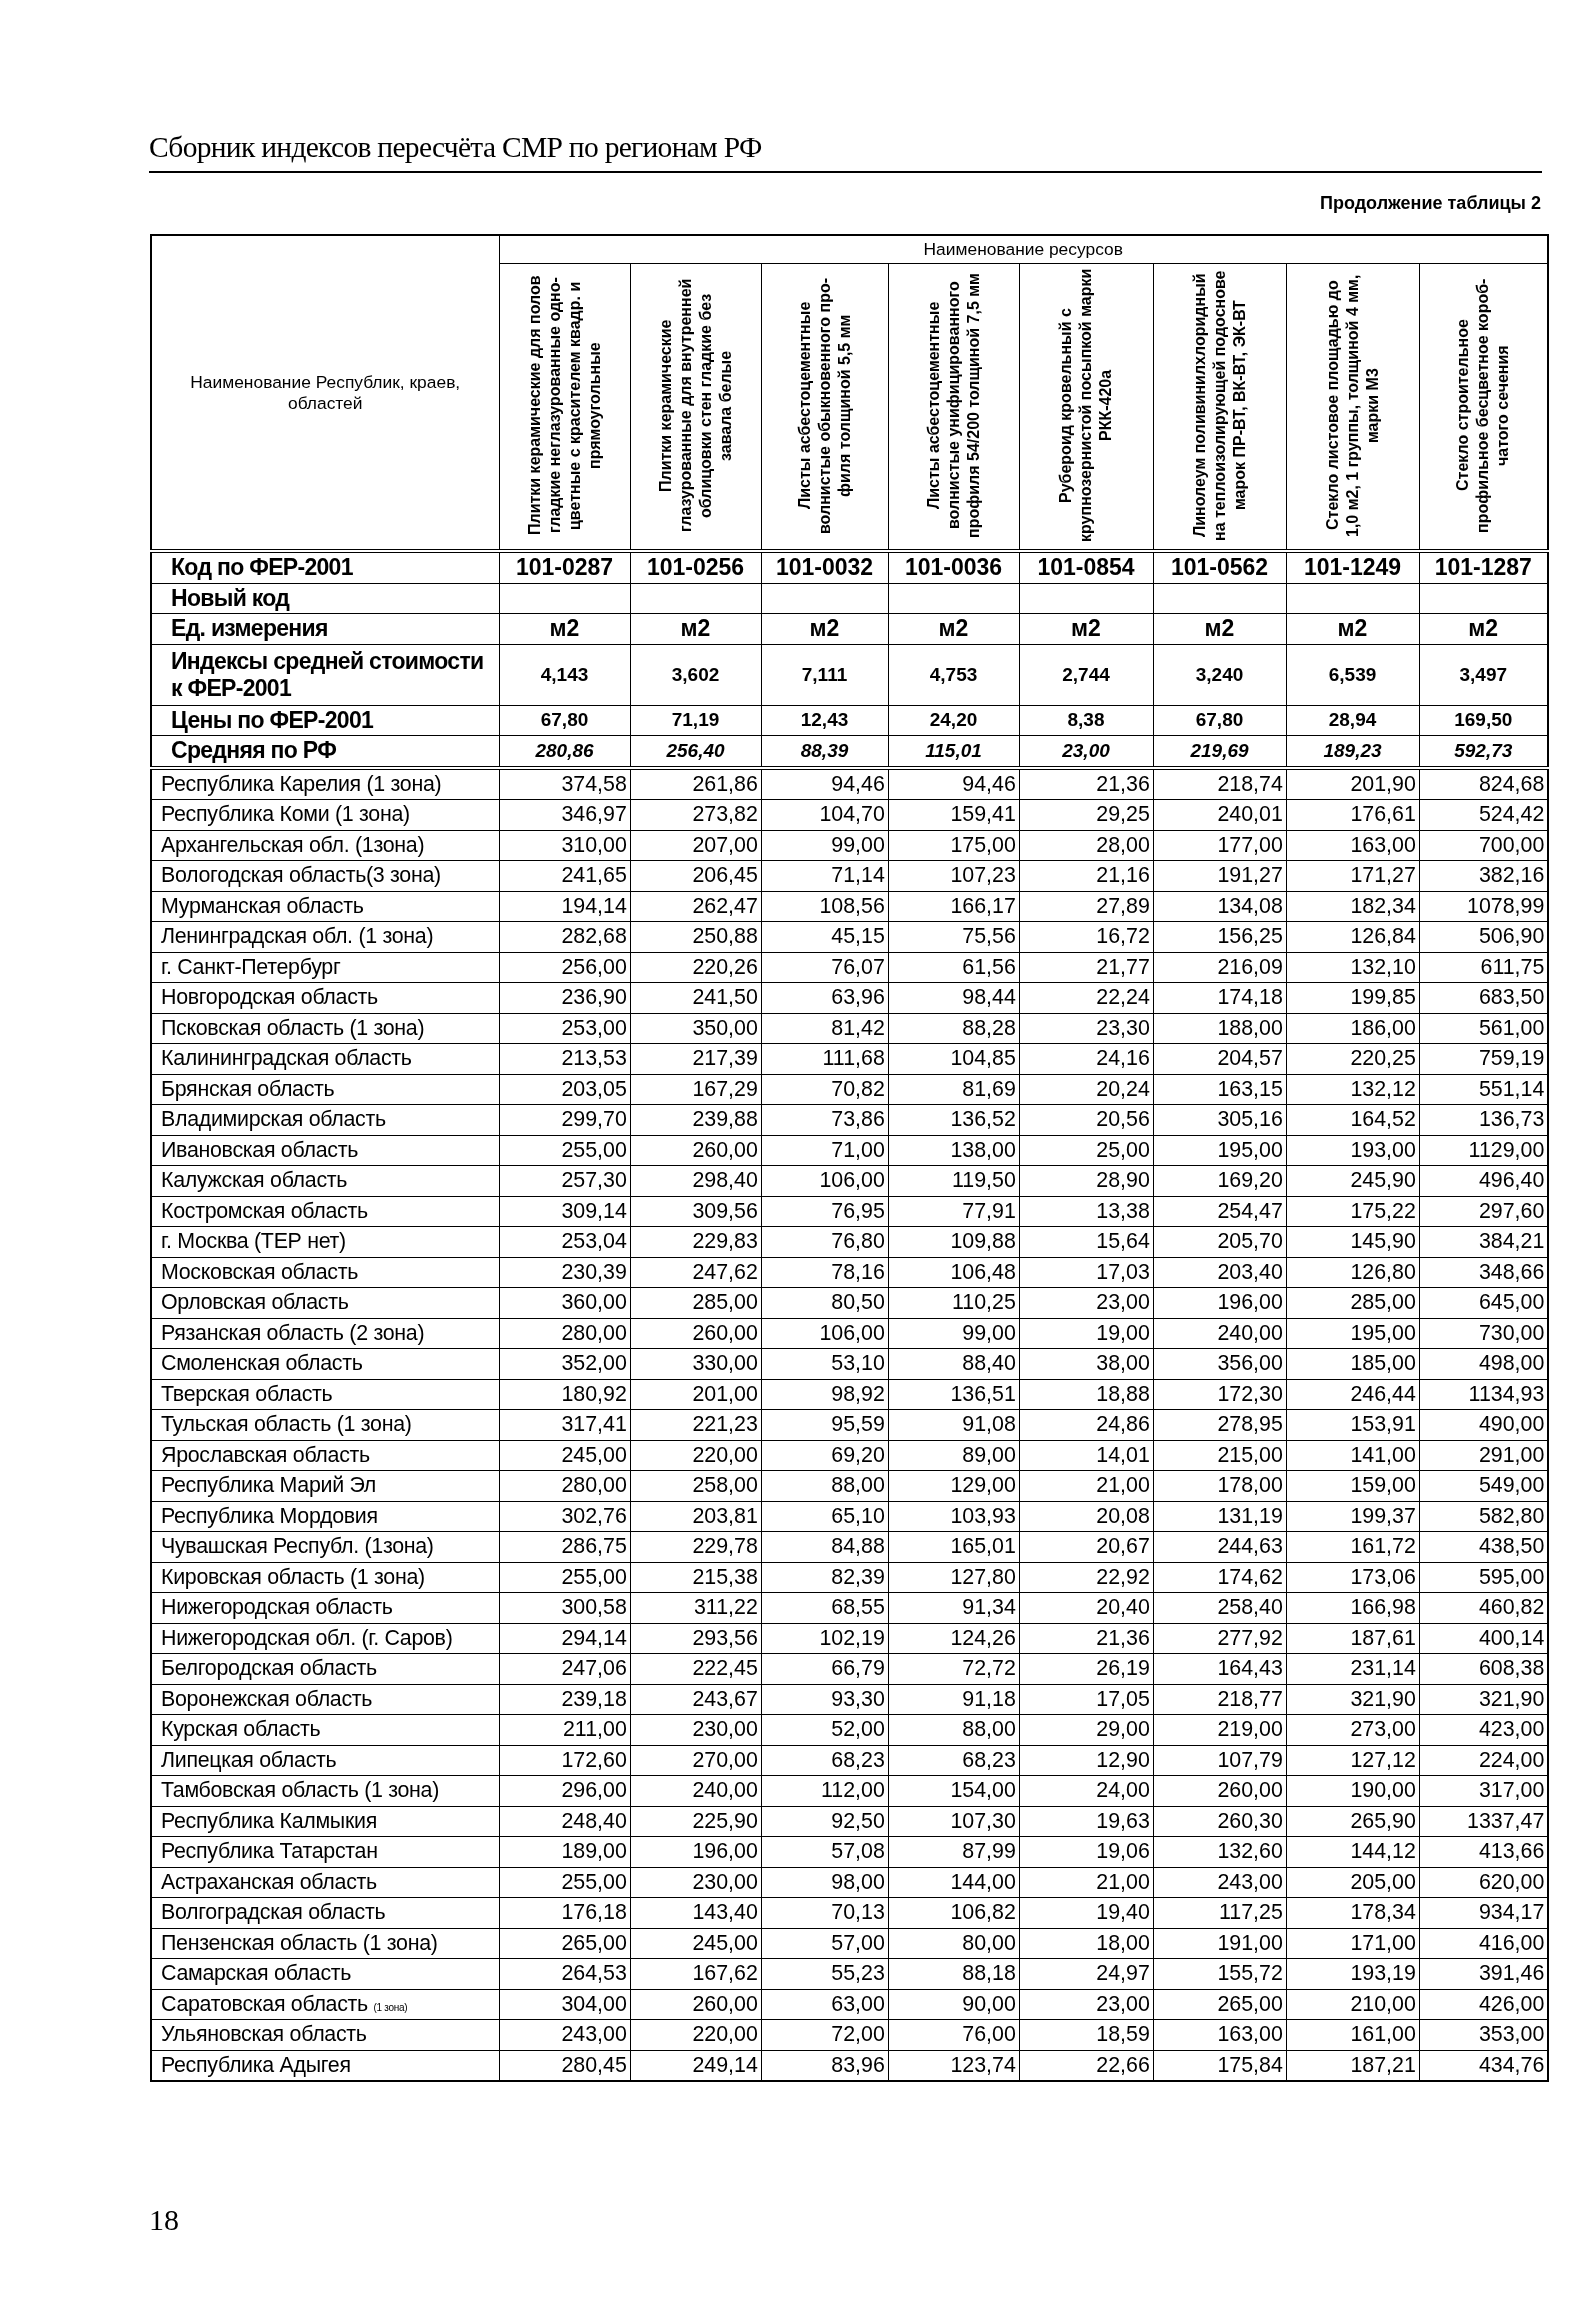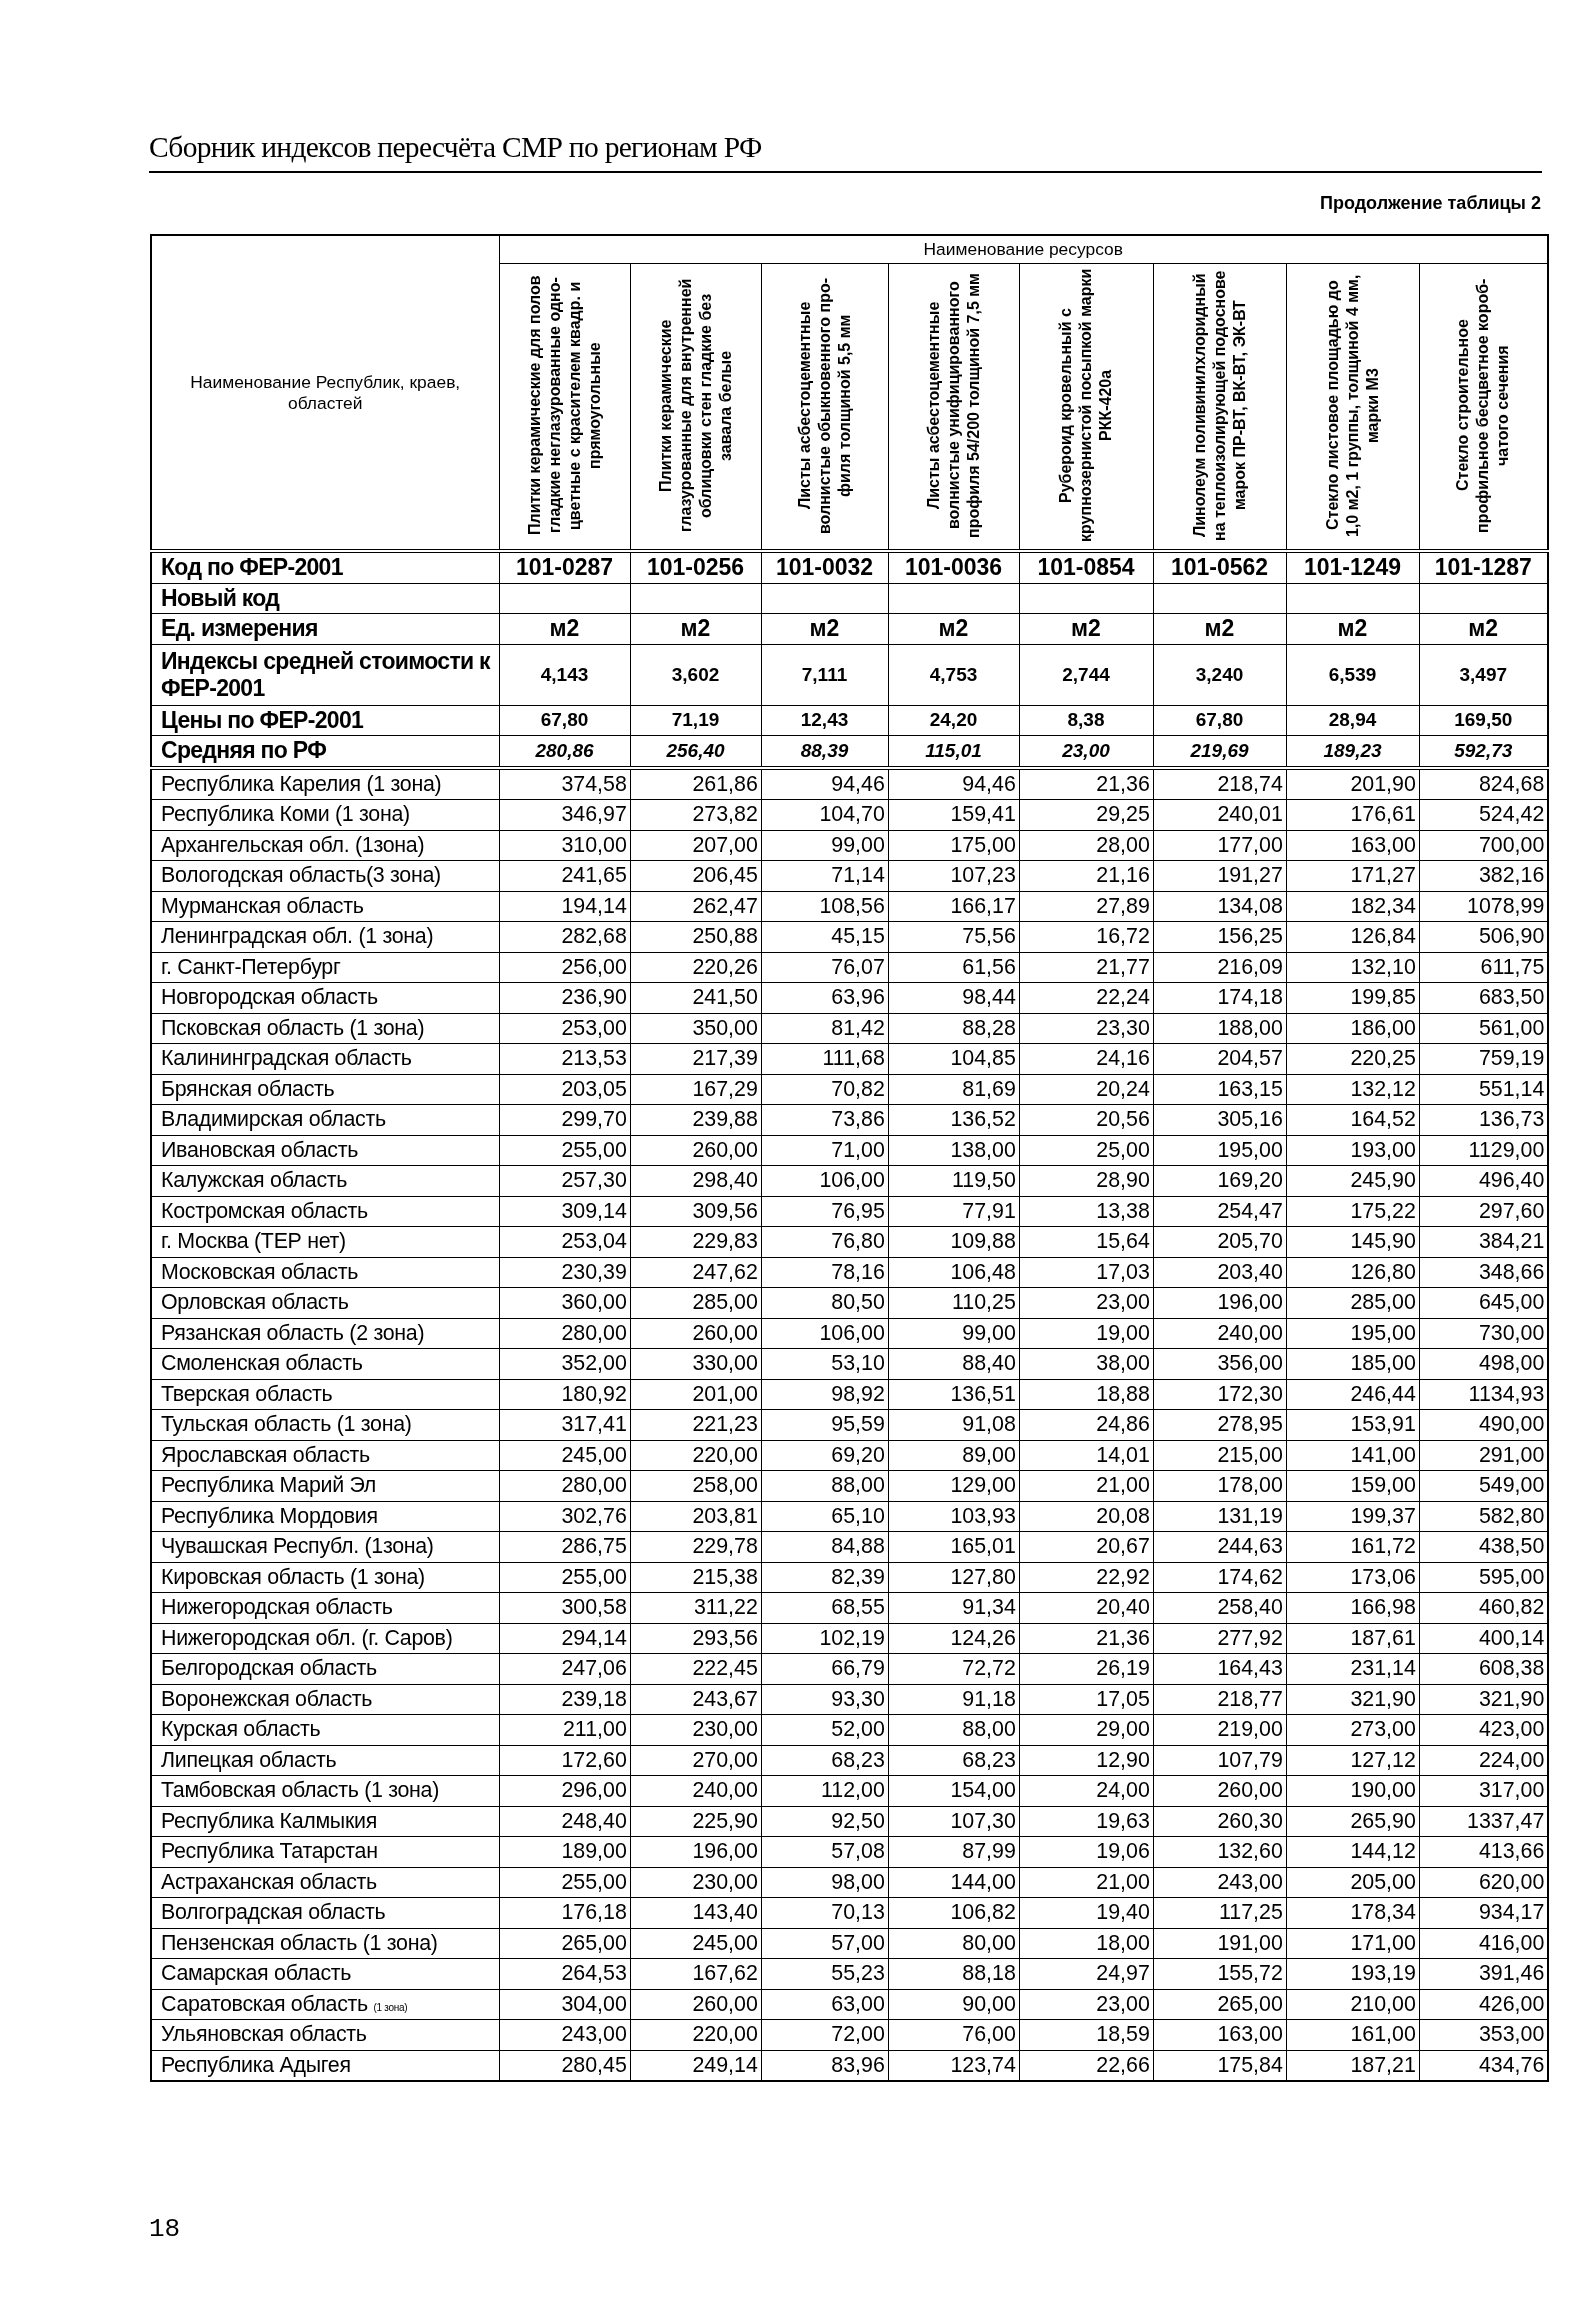--- a/index.html
+++ b/index.html
@@ -22,33 +22,33 @@
   table.main td, table.main th { border: 1.3px solid #000; padding: 0; overflow: hidden; }
   .hdr-region { font-size: 17.4px; font-weight: normal; text-align: center; vertical-align: middle; padding: 0 13.4px; }
   .hdr-group { font-size: 17.4px; font-weight: normal; text-align: center; height: 27px; }
   .hdr-res { height: 285px; vertical-align: middle; text-align: center; }
   .vtext {
     writing-mode: vertical-rl; transform: rotate(180deg);
     font-size: 16px; line-height: 20px; text-align: center;
     display: inline-block; max-height: 275px; white-space: normal;
   }
   tr.meta td { font-weight: bold; font-size: 23px; height: 29.5px; }
-  tr.meta td.lbl { padding-left: 9px; letter-spacing: -0.7px; }
+  tr.meta td.lbl { padding-left: 19px; letter-spacing: -0.7px; }
   tr.meta td.val { text-align: center; margin-left: 16px; }
   tr.meta.tall td { height: 60px; }
   tr.meta.small-vals td.val { font-size: 19px; }
   tr.avg td.val { font-style: italic; }
   tr.sep td { border-top: 4px double #000; }
   tr.region td { font-size: 21.4px; height: 29.5px; }
   tr.region td.lbl { padding-left: 9px; white-space: nowrap; letter-spacing: -0.3px; }
   tr.region td.num { text-align: right; padding-right: 2.7px; }
   .small-note { font-size: 10px; }
   .page-number {
     position: absolute; left: 149px; top: 2203px;
-    font-family: Liberation Mono, monospace; font-size: 26px; margin-top: 11px;
+    font-family: Liberation Serif, serif; font-size: 30px;
   }
 </style>
 </head>
 <body>
 
 <div class="page-header">
   <span>Сборник индексов пересчёта СМР  по регионам РФ</span>
 </div>
 <div class="continuation">Продолжение таблицы 2</div>
 

